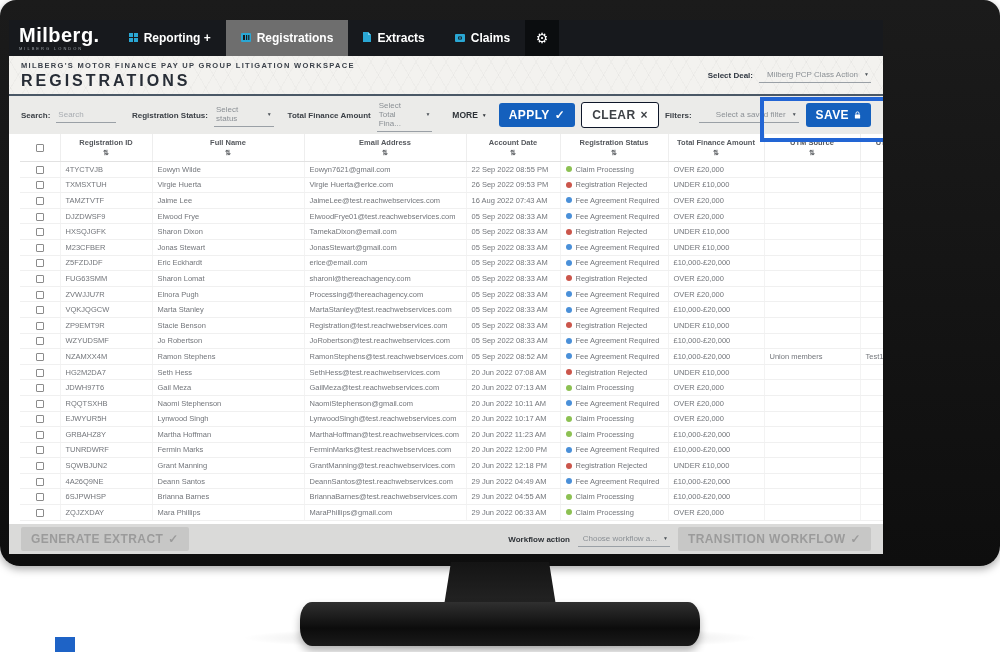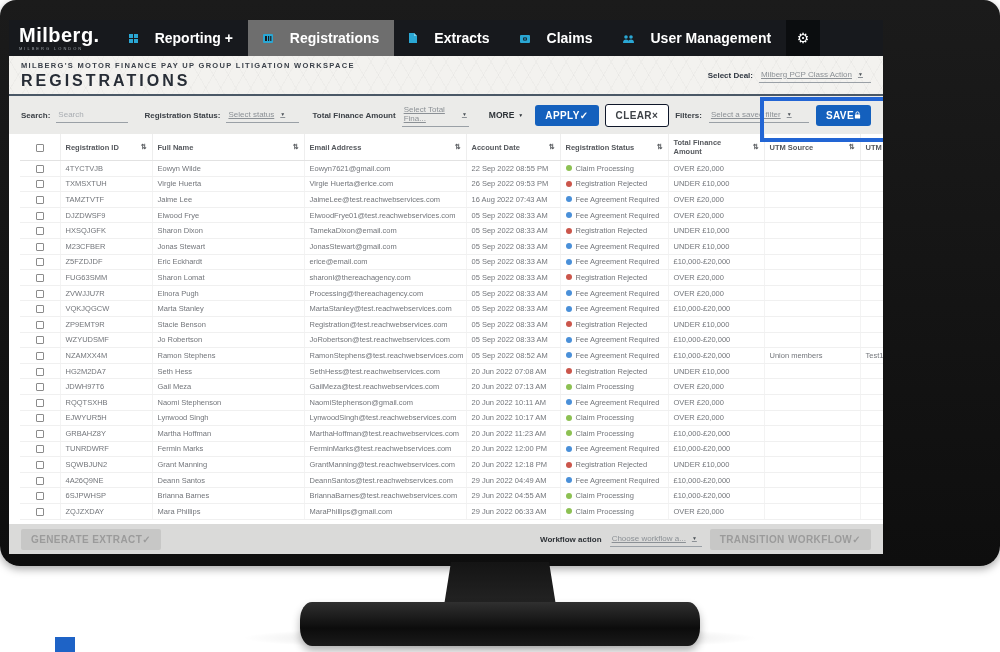--- a/index.html
+++ b/index.html
@@ -24,60 +24,60 @@
     background-image:
       repeating-linear-gradient(60deg, rgba(0,0,0,.025) 0 1px, transparent 1px 13px),
       repeating-linear-gradient(-60deg, rgba(0,0,0,.025) 0 1px, transparent 1px 13px); margin-top: 12px; }
 
   
   .navbar { height:36px; background:#17191d; display:flex; align-items:stretch; flex:0 0 auto; }
   .logo { display:flex; flex-direction:column; justify-content:center; padding:0 14px 0 10px; }
   .logo-main { color:#fff; font-weight:bold; font-size:20px; line-height:19px; letter-spacing:.5px; }
   .logo-sub { color:#9aa0a6; font-size:4px; letter-spacing:2px; margin-top:1px; }
   .nav-items { display:flex; align-items:stretch; }
-  .nav-item { display:flex; align-items:center; gap:17px; padding:0 15px; color:#fff; font-size:14px; font-weight:bold; cursor:pointer; }
+  .nav-item { display:flex; align-items:center; gap:6px; padding:0 15px; color:#fff; font-size:12px; font-weight:bold; cursor:pointer; }
   .nav-item.active { background:#6e6e6e; }
   .nav-item svg { flex:0 0 auto; }
   .user-panel { margin-left:auto; background:#3a3d41; display:flex; align-items:center; padding:0 16px; color:#e6e6e6; font-size:8.5px; }
   .gear-btn { width:34px; background:#0b0d0f; display:flex; align-items:center; justify-content:center; color:#fff; font-size:14px; cursor:pointer; }
 
   
   .titleband { height:40px; display:flex; align-items:center; padding:0 12px; border-bottom:2px solid #4a5866; flex:0 0 auto; }
   .workspace-title { font-size:7.5px; font-weight:bold; letter-spacing:1.3px; color:#3b414a; }
   .page-title { font-size:16px; font-weight:bold; letter-spacing:3px; color:#272d36; margin-top:2px; }
   .deal-group { margin-left:auto; display:flex; align-items:center; gap:6px; }
   .deal-label { font-size:8px; font-weight:bold; color:#2f3640; }
-  .uselect { display:flex; align-items:center; justify-content:flex-start; border-bottom:1px solid #9aa0a6;
-    font-size:8px; color:#8b9095; padding:2px 2px 3px 2px; cursor:pointer;text-decoration:underline; }
+  .uselect { display:flex; align-items:center; justify-content:flex-end; border-bottom:1px solid #9aa0a6;
+    font-size:8px; color:#8b9095; padding:2px 2px 3px 2px; cursor:pointer; }
   .uselect .caret { color:#4c5258; font-size:5px; margin-left:6px; }
   .deal-select { width:112px; }
 
   
   .filterbar { height:38px; background:#ebebe9; display:flex; align-items:center; padding:0 12px; gap:6px; flex:0 0 auto; }
   .flabel { font-size:8px; font-weight:bold; color:#3c4147; white-space:nowrap; }
   .uinput { width:88px; border-bottom:1px solid #9aa0a6; font-size:8px; color:#a9adb2; padding:2px 2px 3px 2px; }
   .sel-status { width:88px; margin-right:8px; }
   .sel-amount { width:82px; margin-right:8px; }
   .more { display:flex; align-items:center; gap:4px; font-size:8.5px; font-weight:bold; color:#2e3338; margin:0 6px; cursor:pointer; }
   .more .caret { font-size:5px; }
-  .btn { font-size:10px; font-weight:bold; border-radius:3px; padding:5px 10px; display:inline-flex; align-items:center; cursor:pointer; letter-spacing:.4px; white-space:nowrap; }
+  .btn { font-size:12px; font-weight:bold; border-radius:3px; padding:5px 10px; display:inline-flex; align-items:center; gap:5px; cursor:pointer; letter-spacing:.4px; white-space:nowrap; }
   .btn-blue { background:#1460bd; color:#fff; }
   .btn-white { background:#fff; border:1px solid #0f172a; color:#3e4247; }
   .filter-right { margin-left:auto; display:flex; align-items:center; gap:7px; }
   .saved-filter-select { width:100px; }
   .annotation-box { position:absolute; left:751px; top:77px; width:179px; height:45px;
     border:4px solid #2265d4; z-index:20; pointer-events:none; }
 
   
   .tablewrap { background:#fff; flex:1 1 auto; overflow:hidden; }
   table { width:960px; margin:0 11px; border-collapse:collapse; table-layout:fixed; }
   thead th { border-bottom:1px solid #e2e2e2; border-right:1px solid #eeeeee; padding:4px 5px; height:26px;
     font-size:7.5px; color:#55585d; text-align:left; vertical-align:middle; background:#fff; }
   thead th:last-child, tbody td:last-child { border-right:none; }
-  .th-inner { display:flex; align-items:center; justify-content:space-between; gap:2px; }
+  .th-inner { display:flex; align-items:center; justify-content:space-between; gap:2px;flex-direction:column; }
   .th-label { line-height:1.2; }
   .sort { color:#595c60; font-size:7px; flex:0 0 auto; cursor:pointer; }
   tbody td { border-bottom:1px solid #f0f0f0; border-right:1px solid #f3f3f3; padding:0 5px; height:15.6px;
     font-size:7.5px; color:#73767b; white-space:nowrap; overflow:hidden; }
   .cb { display:inline-block; width:8px; height:8px; border:1.3px solid #8b8b8b; border-radius:1px; background:#fff; vertical-align:middle; cursor:pointer; }
   td.cb-cell, th.cb-col { text-align:center; }
   .dot { display:inline-block; width:6px; height:6px; border-radius:50%; margin-right:4px; vertical-align:-0.5px; }
   .play { width:12px; height:12px; border-radius:50%; background:#1460bd; color:#fff; font-size:5.5px;
     display:inline-flex; align-items:center; justify-content:center; padding-left:1px; cursor:pointer; }
   td.act-cell { text-align:center; }
@@ -126,29 +126,20 @@
               </svg></span>
           <span>Extracts</span>
         </div>
         <div class="nav-item">
           <span><svg width="10" height="8" viewBox="0 0 10 8">
                 <rect x="0" y="0" width="10" height="8" rx="1" fill="#2aa7d4"></rect>
                 <circle cx="5" cy="4" r="2" fill="#17191d"></circle>
                 <rect x="4.4" y="2.4" width="1.2" height="3.2" fill="#2aa7d4"></rect>
               </svg></span>
           <span>Claims</span>
-        </div>
-        <div class="nav-item">
-          <span><svg width="11" height="8" viewBox="0 0 11 8">
-                <circle cx="3" cy="2" r="1.8" fill="#2aa7d4"></circle>
-                <circle cx="8" cy="2" r="1.8" fill="#2aa7d4"></circle>
-                <path d="M0 8 c0-2.4 1.3-3.4 3-3.4 s3 1 3 3.4 z" fill="#2aa7d4"></path>
-                <path d="M5 8 c0-2.4 1.3-3.4 3-3.4 s3 1 3 3.4 z" fill="#2aa7d4"></path>
-              </svg></span>
-          <span>User Management</span>
         </div>
       </div>
       <div class="gear-btn">
         <span>⚙</span>
       </div>
     </div>
 
     <div class="titleband">
       <div>
         <div class="workspace-title">MILBERG'S MOTOR FINANCE PAY UP GROUP LITIGATION WORKSPACE</div>

